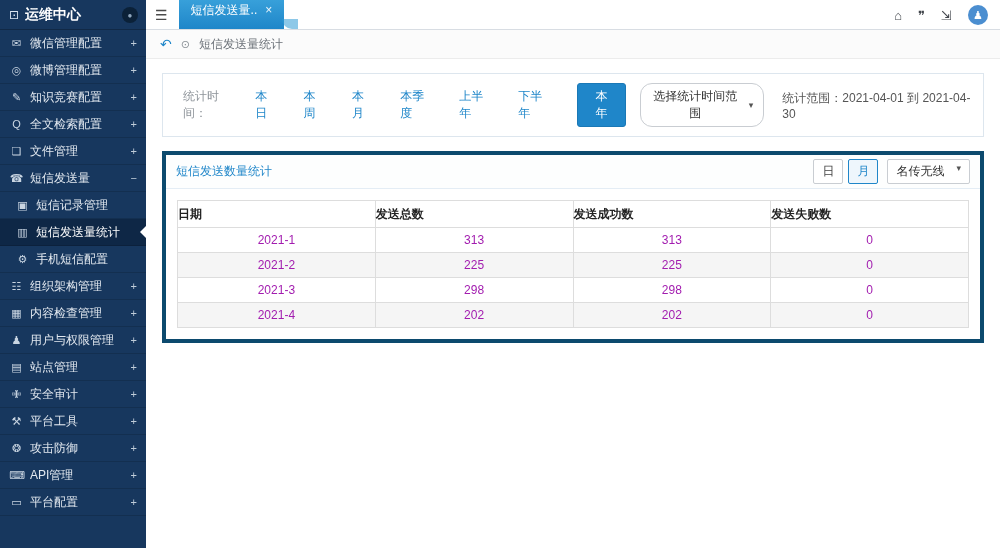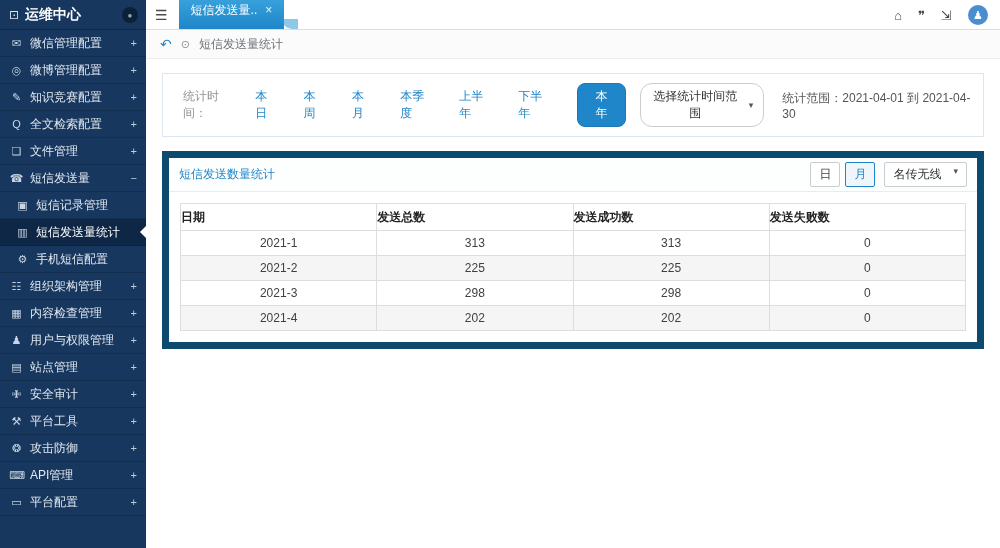--- a/index.html
+++ b/index.html
@@ -53,44 +53,44 @@
   .bc-title { color:#6b7178; }
 
   .content { flex:1; padding:14px 16px; background:#fff; overflow:hidden; }
 
   
   .filter-bar { border:1px solid #dde6ee; display:flex; align-items:center;
                 padding:9px 12px; margin-bottom:14px; background:#fff; }
   .filter-label { color:#8d9399; margin-right:16px;margin-left:8px; }
   .quick-links { display:flex; gap:27px; margin-right:27px; }
   .qlink { color:#1f86c9; text-decoration:none; cursor:pointer; }
-  .btn-primary { background:#1f86c9; color:#fff; border:1px solid #1a78b6; border-radius:8px;
+  .btn-primary { background:#1f86c9; color:#fff; border:1px solid #1a78b6; border-radius:3px;
                  padding:4px 12px; font-size:12px; cursor:pointer; margin-right:14px; font-family:inherit; }
   .btn-dropdown { background:#fff; border:1px solid #c9cdd2; border-radius:12px; padding:4px 10px;
                   font-size:12px; color:#333; display:flex; align-items:center; gap:9px;
                   cursor:pointer; margin-right:18px; font-family:inherit; }
   .caret { font-size:9px; color:#555; }
   .range-text { color:#555; }
 
   
-  .panel { border:7px solid #0c4a6e; background:#fff; }
+  .panel { border:4px solid #0c4a6e; background:#fff; }
   .panel-header { height:34px; display:flex; align-items:center; padding:0 10px;
                   border-bottom:1px solid #e4edf5; background:#fdfefe; }
   .panel-title { color:#1f86c9; flex:1; }
   .panel-controls { display:flex; align-items:center; gap:5px; }
   .btn-sm { min-width:27px; padding:3px 8px; background:#fff; border:1px solid #c9cdd2;
             border-radius:2px; font-size:12px; color:#444; cursor:pointer; font-family:inherit; }
   .btn-sm.active { border-color:#1f86c9; color:#1f86c9; background:#eef6fc; }
   .select { border:1px solid #c9cdd2; border-radius:2px; padding:3px 8px; display:flex;
             gap:12px; background:#fff; color:#333; cursor:pointer;
             min-width:72px; justify-content:space-between; margin-left:4px; }
   .data-table { width:calc(100% - 22px); margin:11px; border-collapse:collapse; }
   .data-table th { width:25%; border:1px solid #ddd; height:27px; font-size:12px;
                    color:#222; font-weight:bold; text-align:left; background:#fff; }
-  .data-table td { border:1px solid #ddd; height:25px; text-align:center; color:#404040; }
+  .data-table td { border:1px solid #ddd; height:25px; text-align:center; color:#a21caf; }
   .data-table tbody tr:nth-child(even) { background:#f5f5f5; }
 </style>
 </head>
 <body>
 
 <div class="app">
 
   <aside class="sidebar">
     <div class="brand">
       <span class="brand-icon">⊡</span>

